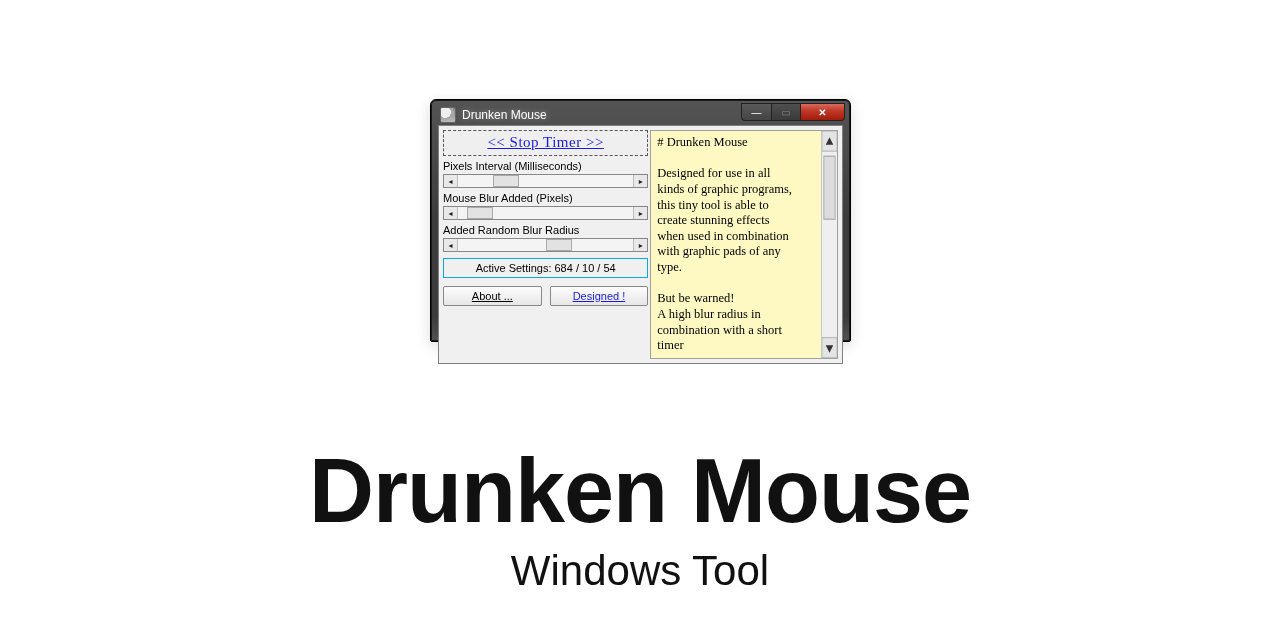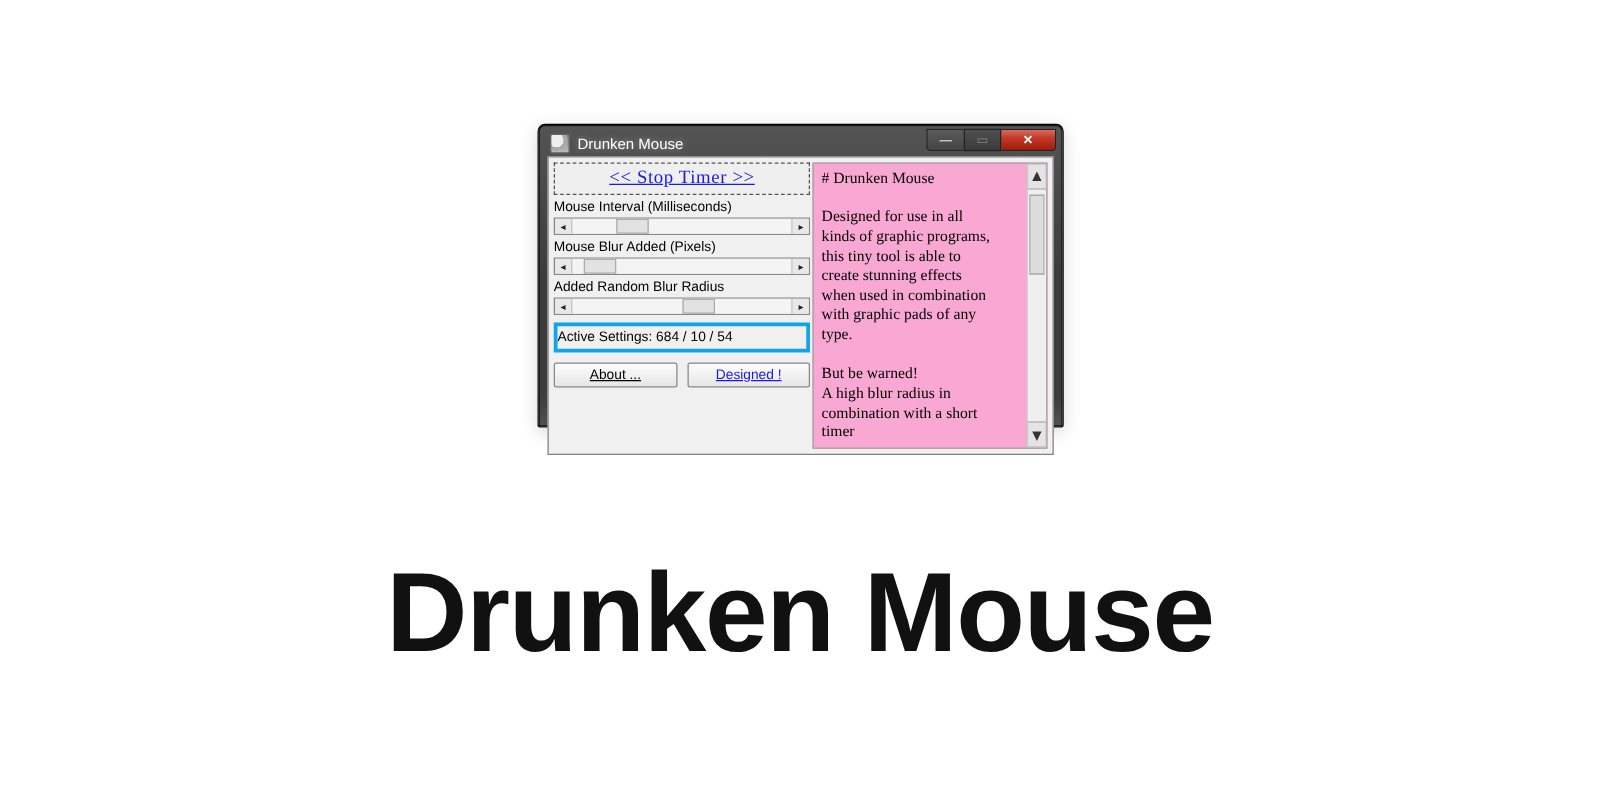--- a/index.html
+++ b/index.html
@@ -116,21 +116,21 @@
   }
 
   .left-col {
     flex: 1.05;
     display: flex;
     flex-direction: column;
     gap: 2px;
   }
   .right-col {
     flex: 0.95;
-    background: #f9a8d4;
+    background: #fef9c3;
     border: 1px solid #a0a0a0;
     position: relative;
     display: flex;
     gap: 20px;
   }
 
   .stop-btn {
     border: 1px dashed #555;
     background: #efefef;
     text-align: center;
@@ -173,24 +173,24 @@
   }
   .hscroll .thumb {
     position: absolute;
     top: 0; bottom: 0;
     width: 26px;
     background: #e2e2e2;
     border: 1px solid #aaa;
   }
 
   .status-line {
-    text-align: left;
+    text-align: center;
     font-size: 11px;
     color: #000;
-    border: 3px solid #0ea5e9;
+    border: 1px solid #0ea5e9;
     background: #f0f0f0;
     padding: 3px 0;
     margin-top: 4px;
   }
   .button-row {
     display: flex;
     gap: 8px;
     margin-top: 6px;
   }
   .button-row .btn {
@@ -236,21 +236,21 @@
           <span>✕</span>
         </div>
     </div>
   </div>
 
   <div class="client">
     <div class="left-col">
 
       <div class="stop-btn">&lt;&lt;  Stop Timer  &gt;&gt;</div>
 
-      <div class="slider-label">Mouse Interval (Milliseconds)</div>
+      <div class="slider-label">Pixels Interval (Milliseconds)</div>
       <div class="hscroll">
         <div class="arrow left">◂</div>
         <div class="track">
             <div class="thumb" style="left:20%"></div>
           </div>
         <div class="arrow right">▸</div>
       </div>
 
       <div class="slider-label">Mouse Blur Added (Pixels)</div>
       <div class="hscroll">
@@ -292,13 +292,14 @@
         <rect x="2" y="20" width="12" height="50" fill="#dcdcdc" stroke="#aaa"></rect>
         <rect x="0" y="164" width="16" height="16" fill="#e4e4e4" stroke="#bbb"></rect>
         <polygon points="8,176 4,170 12,170" fill="#333"></polygon>
       </svg>
     </div>
   </div>
 </div>
 
 <div class="headline">
   <h1>Drunken Mouse</h1>
+  <div class="sub">Windows Tool</div>
 </div>
 
 </body></html>

